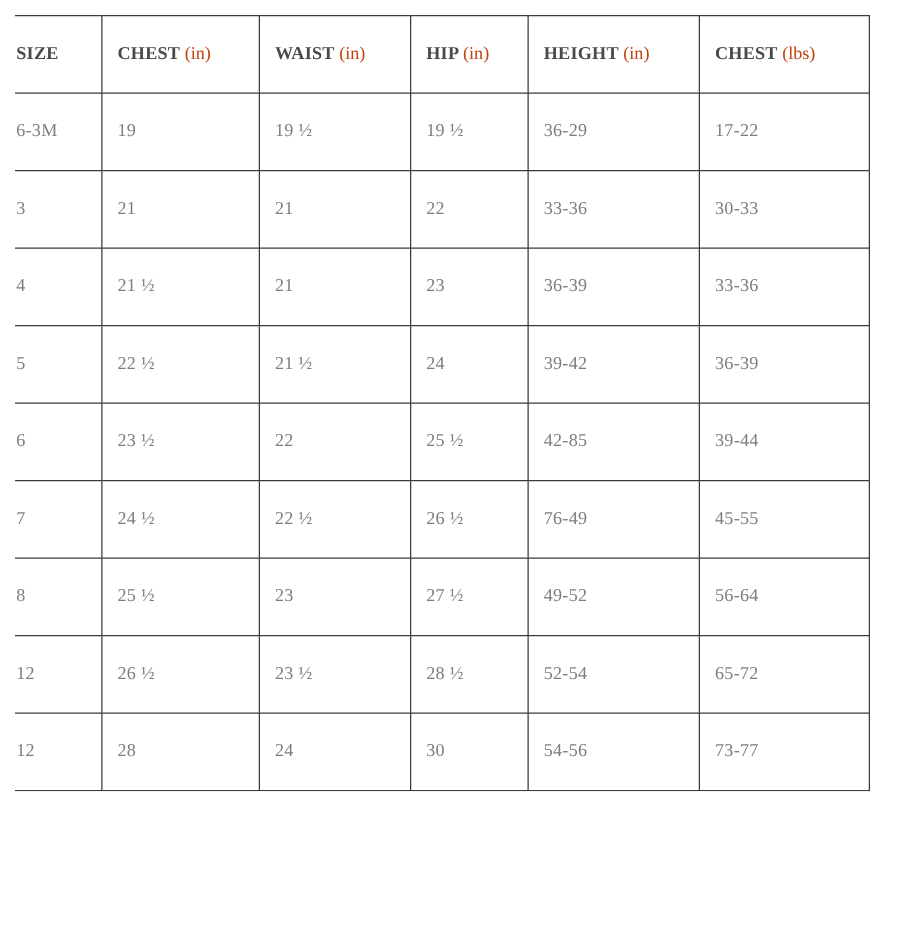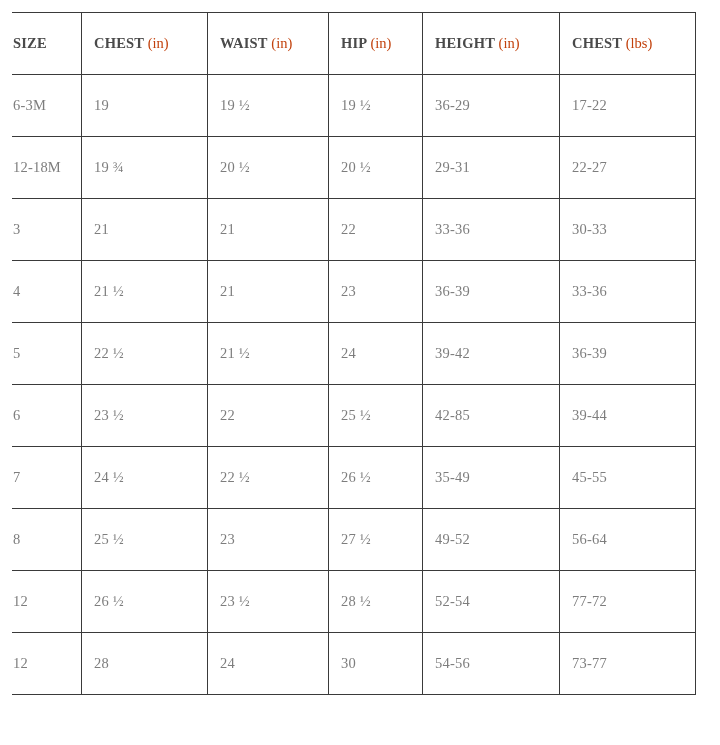--- a/index.html
+++ b/index.html
@@ -107,28 +107,20 @@
       <tbody>
           <tr>
             <td>6-3M</td>
             <td>19</td>
             <td>19 ½</td>
             <td>19 ½</td>
             <td>36-29</td>
             <td>17-22</td>
           </tr>
           <tr>
-            <td>12-18M</td>
-            <td>19 ¾</td>
-            <td>20 ½</td>
-            <td>20 ½</td>
-            <td>29-31</td>
-            <td>22-27</td>
-          </tr>
-          <tr>
             <td>3</td>
             <td>21</td>
             <td>21</td>
             <td>22</td>
             <td>33-36</td>
             <td>30-33</td>
           </tr>
           <tr>
             <td>4</td>
             <td>21 ½</td>
@@ -151,38 +143,38 @@
             <td>22</td>
             <td>25 ½</td>
             <td>42-85</td>
             <td>39-44</td>
           </tr>
           <tr>
             <td>7</td>
             <td>24 ½</td>
             <td>22 ½</td>
             <td>26 ½</td>
-            <td>35-49</td>
+            <td>76-49</td>
             <td>45-55</td>
           </tr>
           <tr>
             <td>8</td>
             <td>25 ½</td>
             <td>23</td>
             <td>27 ½</td>
             <td>49-52</td>
             <td>56-64</td>
           </tr>
           <tr>
             <td>12</td>
             <td>26 ½</td>
             <td>23 ½</td>
             <td>28 ½</td>
             <td>52-54</td>
-            <td>77-72</td>
+            <td>65-72</td>
           </tr>
           <tr>
             <td>12</td>
             <td>28</td>
             <td>24</td>
             <td>30</td>
             <td>54-56</td>
             <td>73-77</td>
           </tr>
         </tbody>

